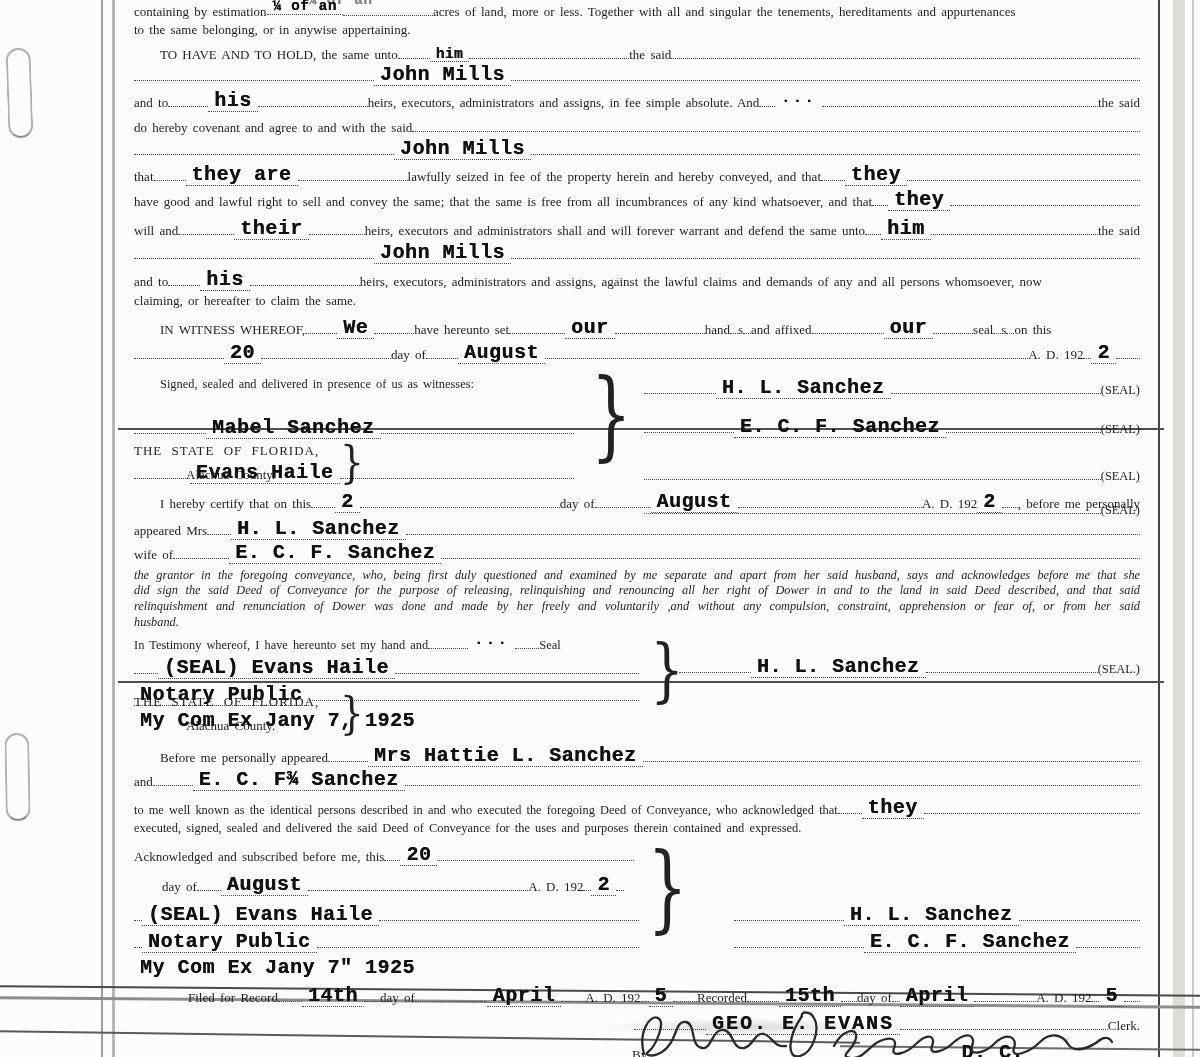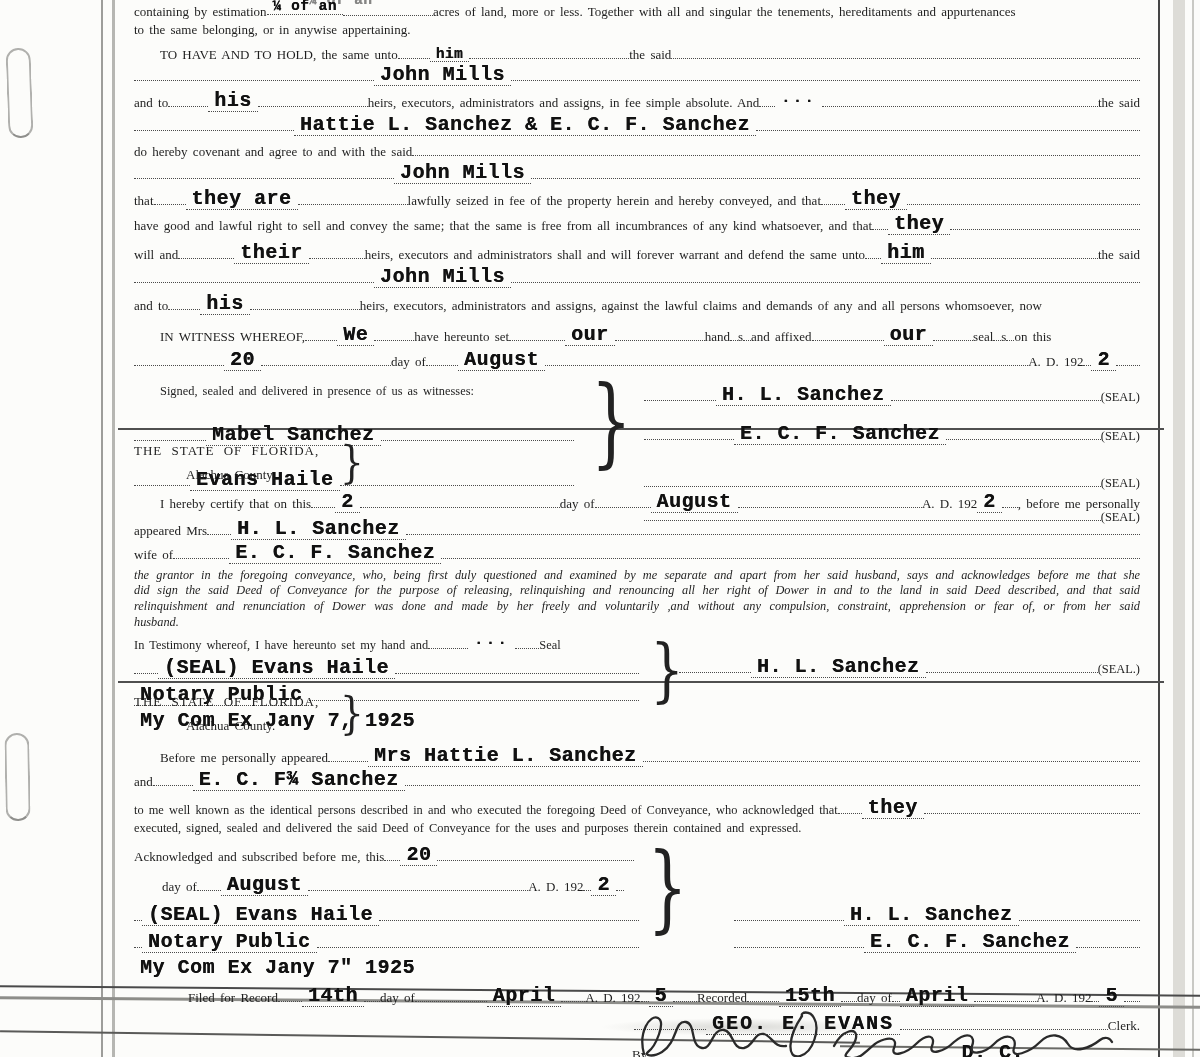--- a/index.html
+++ b/index.html
@@ -106,25 +106,20 @@
       <span class="dot d40"></span>
       <span class="tw big">his</span>
       <span class="dot d110"></span>
       <span class="lbl">heirs, executors, administrators and assigns, in fee simple absolute.  And</span>
       <span class="dot d16"></span>
       <span class="tw dots3">...</span>
       <span class="dot df"></span>
       <span class="lbl">the said</span>
     </div>
 
-    <div class="row" style="margin-top:3px;">
-      <span class="dot d160"></span>
-      <span class="tw big">Hattie L. Sanchez &amp; E. C. F. Sanchez</span>
-      <span class="dot df"></span>
-    </div>
 
     <div class="row" style="margin-top:7px;">
       <span class="lbl">do hereby covenant and agree to and with the said</span>
       <span class="dot df"></span>
     </div>
 
     <div class="row" style="margin-top:3px;">
       <span class="dot d260" style="flex:0 1 260px"></span>
       <span class="tw big">John Mills</span>
       <span class="dot df"></span>
@@ -165,20 +160,23 @@
       <span class="tw big">John Mills</span>
       <span class="dot df"></span>
     </div>
 
     <div class="row" style="margin-top:6px;">
       <span class="lbl">and to</span>
       <span class="dot d32"></span>
       <span class="tw big">his</span>
       <span class="dot d110"></span>
       <span class="lbl">heirs, executors, administrators and assigns, against the lawful claims and demands of any and all persons whomsoever, now</span>
+    </div>
+    <div class="row" style="margin-top:1px;">
+      <span class="lbl">claiming, or hereafter to claim the same.</span>
     </div>
 
     <div class="row" style="margin-top:10px;">
       <span class="lbl ind">IN WITNESS WHEREOF,</span>
       <span class="dot d32"></span>
       <span class="tw big">We</span>
       <span class="dot d40"></span>
       <span class="lbl">have hereunto set</span>
       <span class="dot d56"></span>
       <span class="tw big">our</span>

